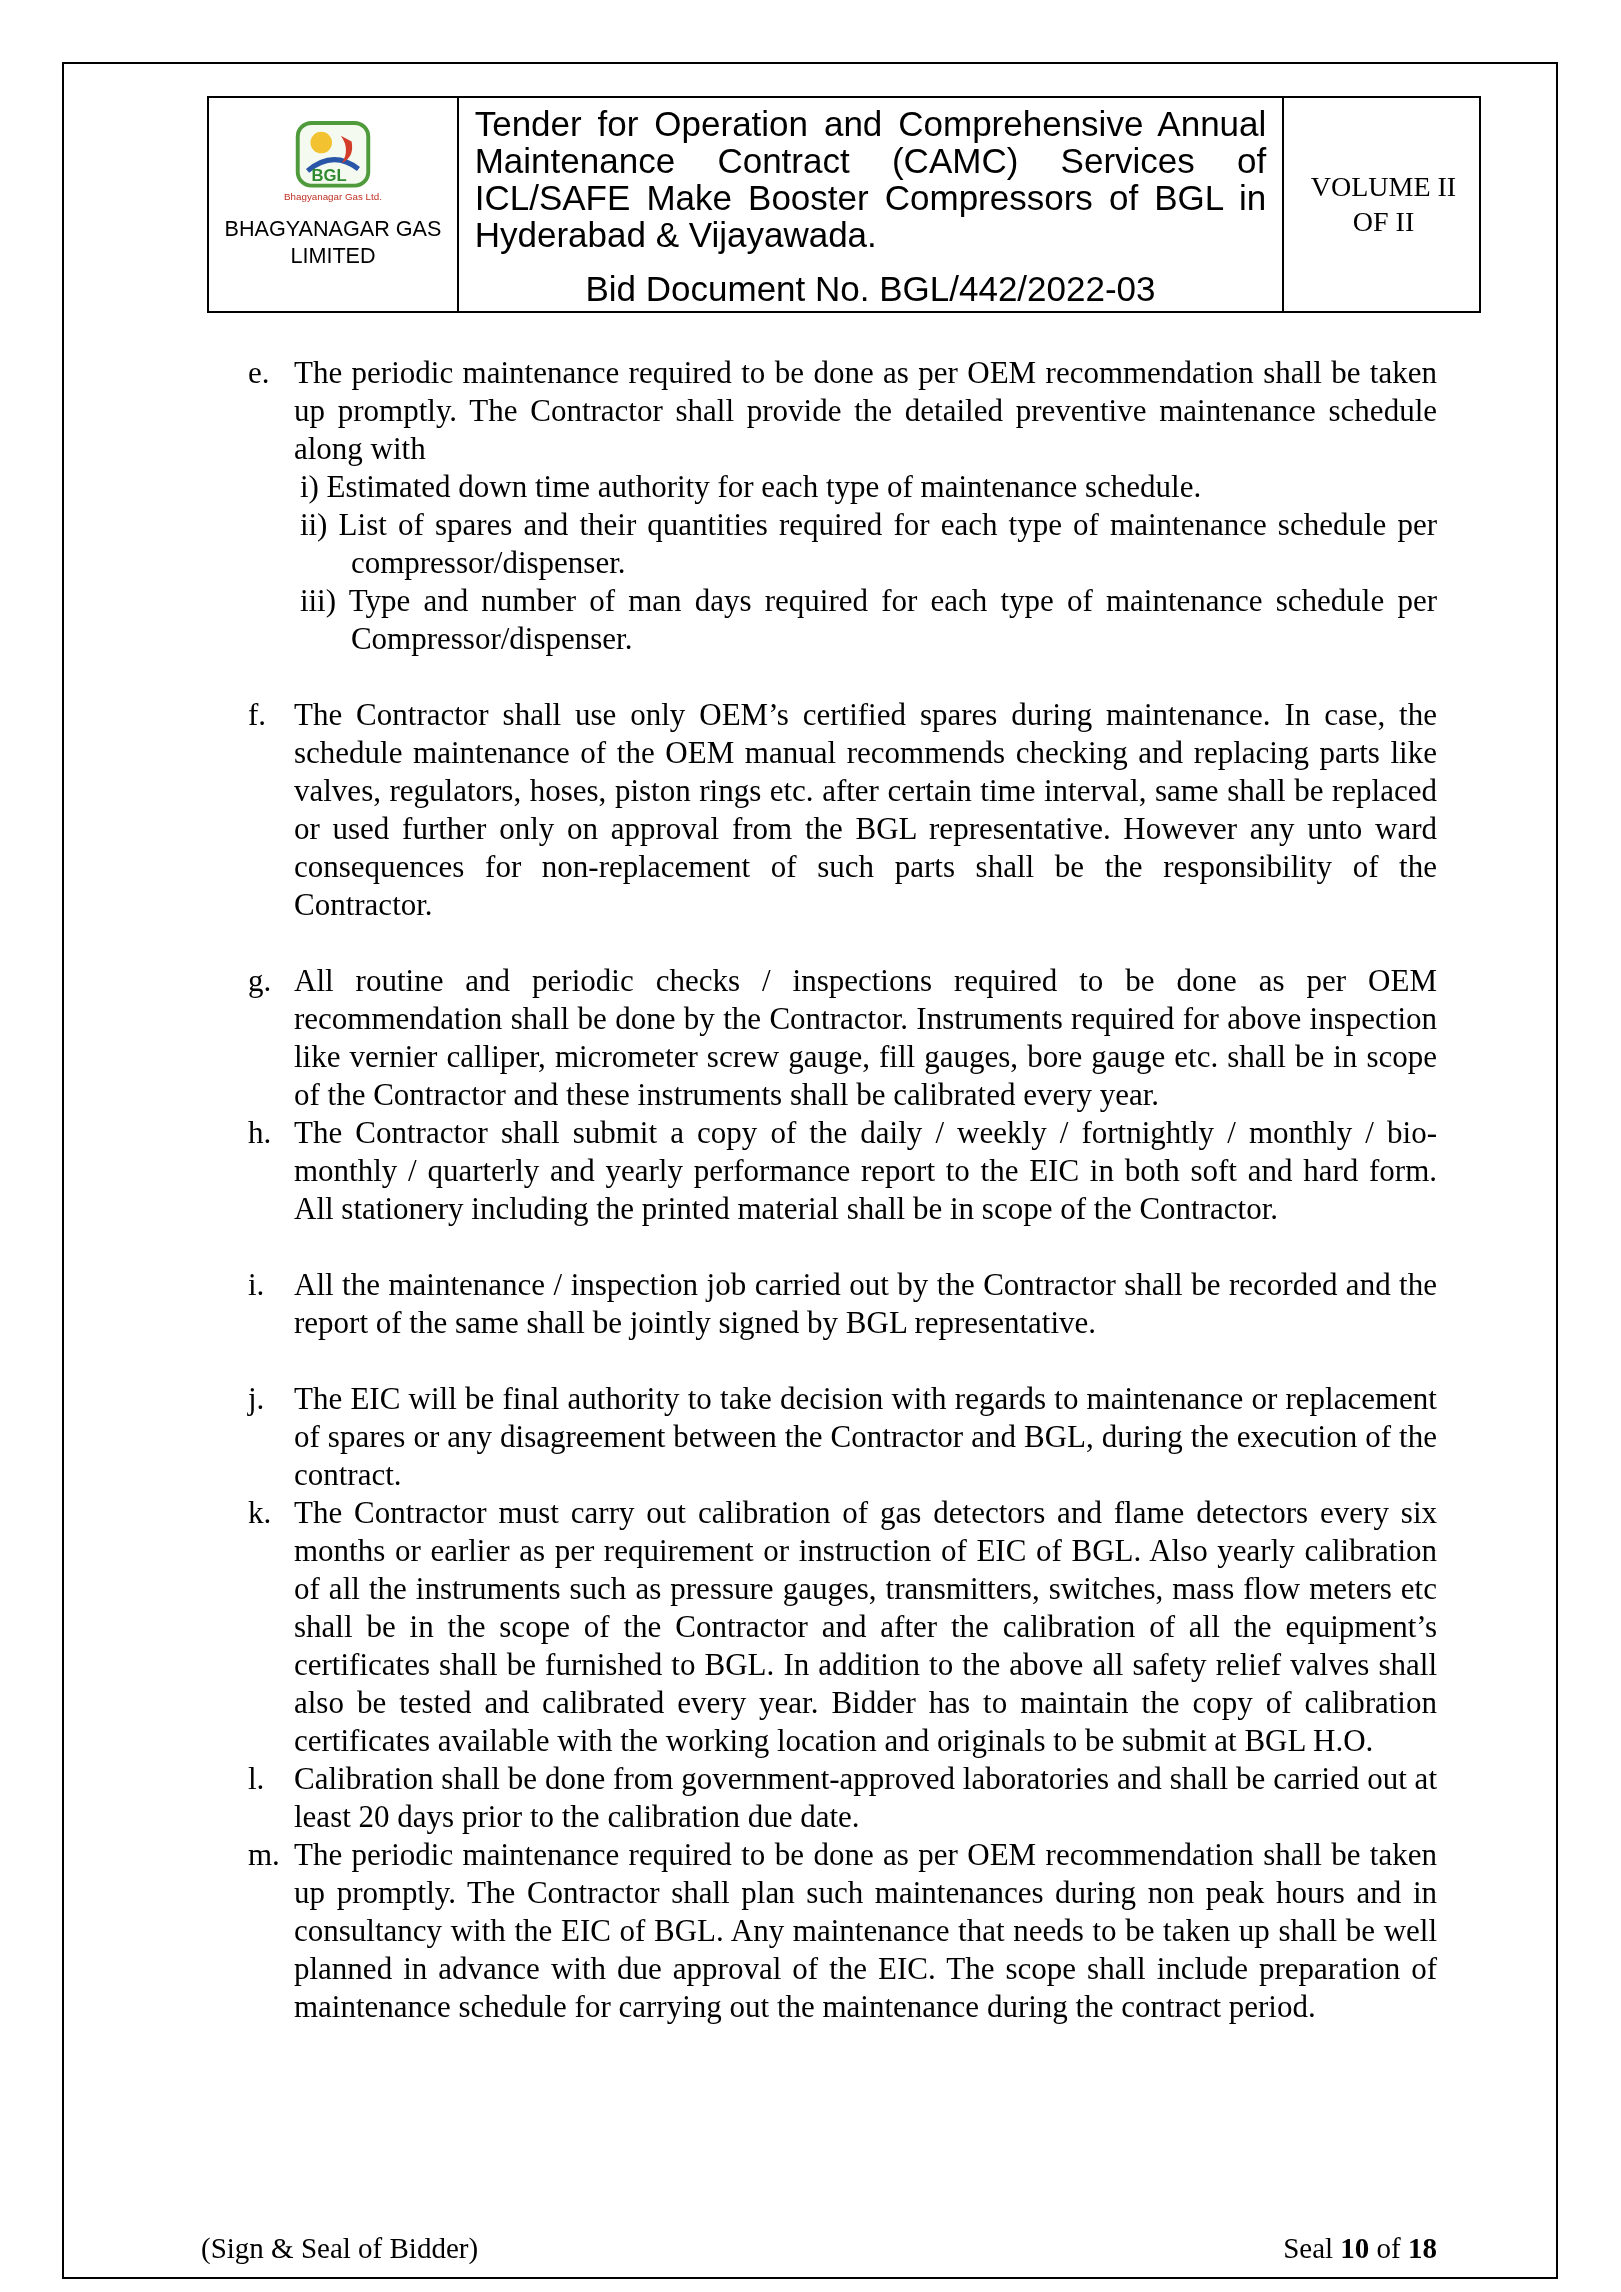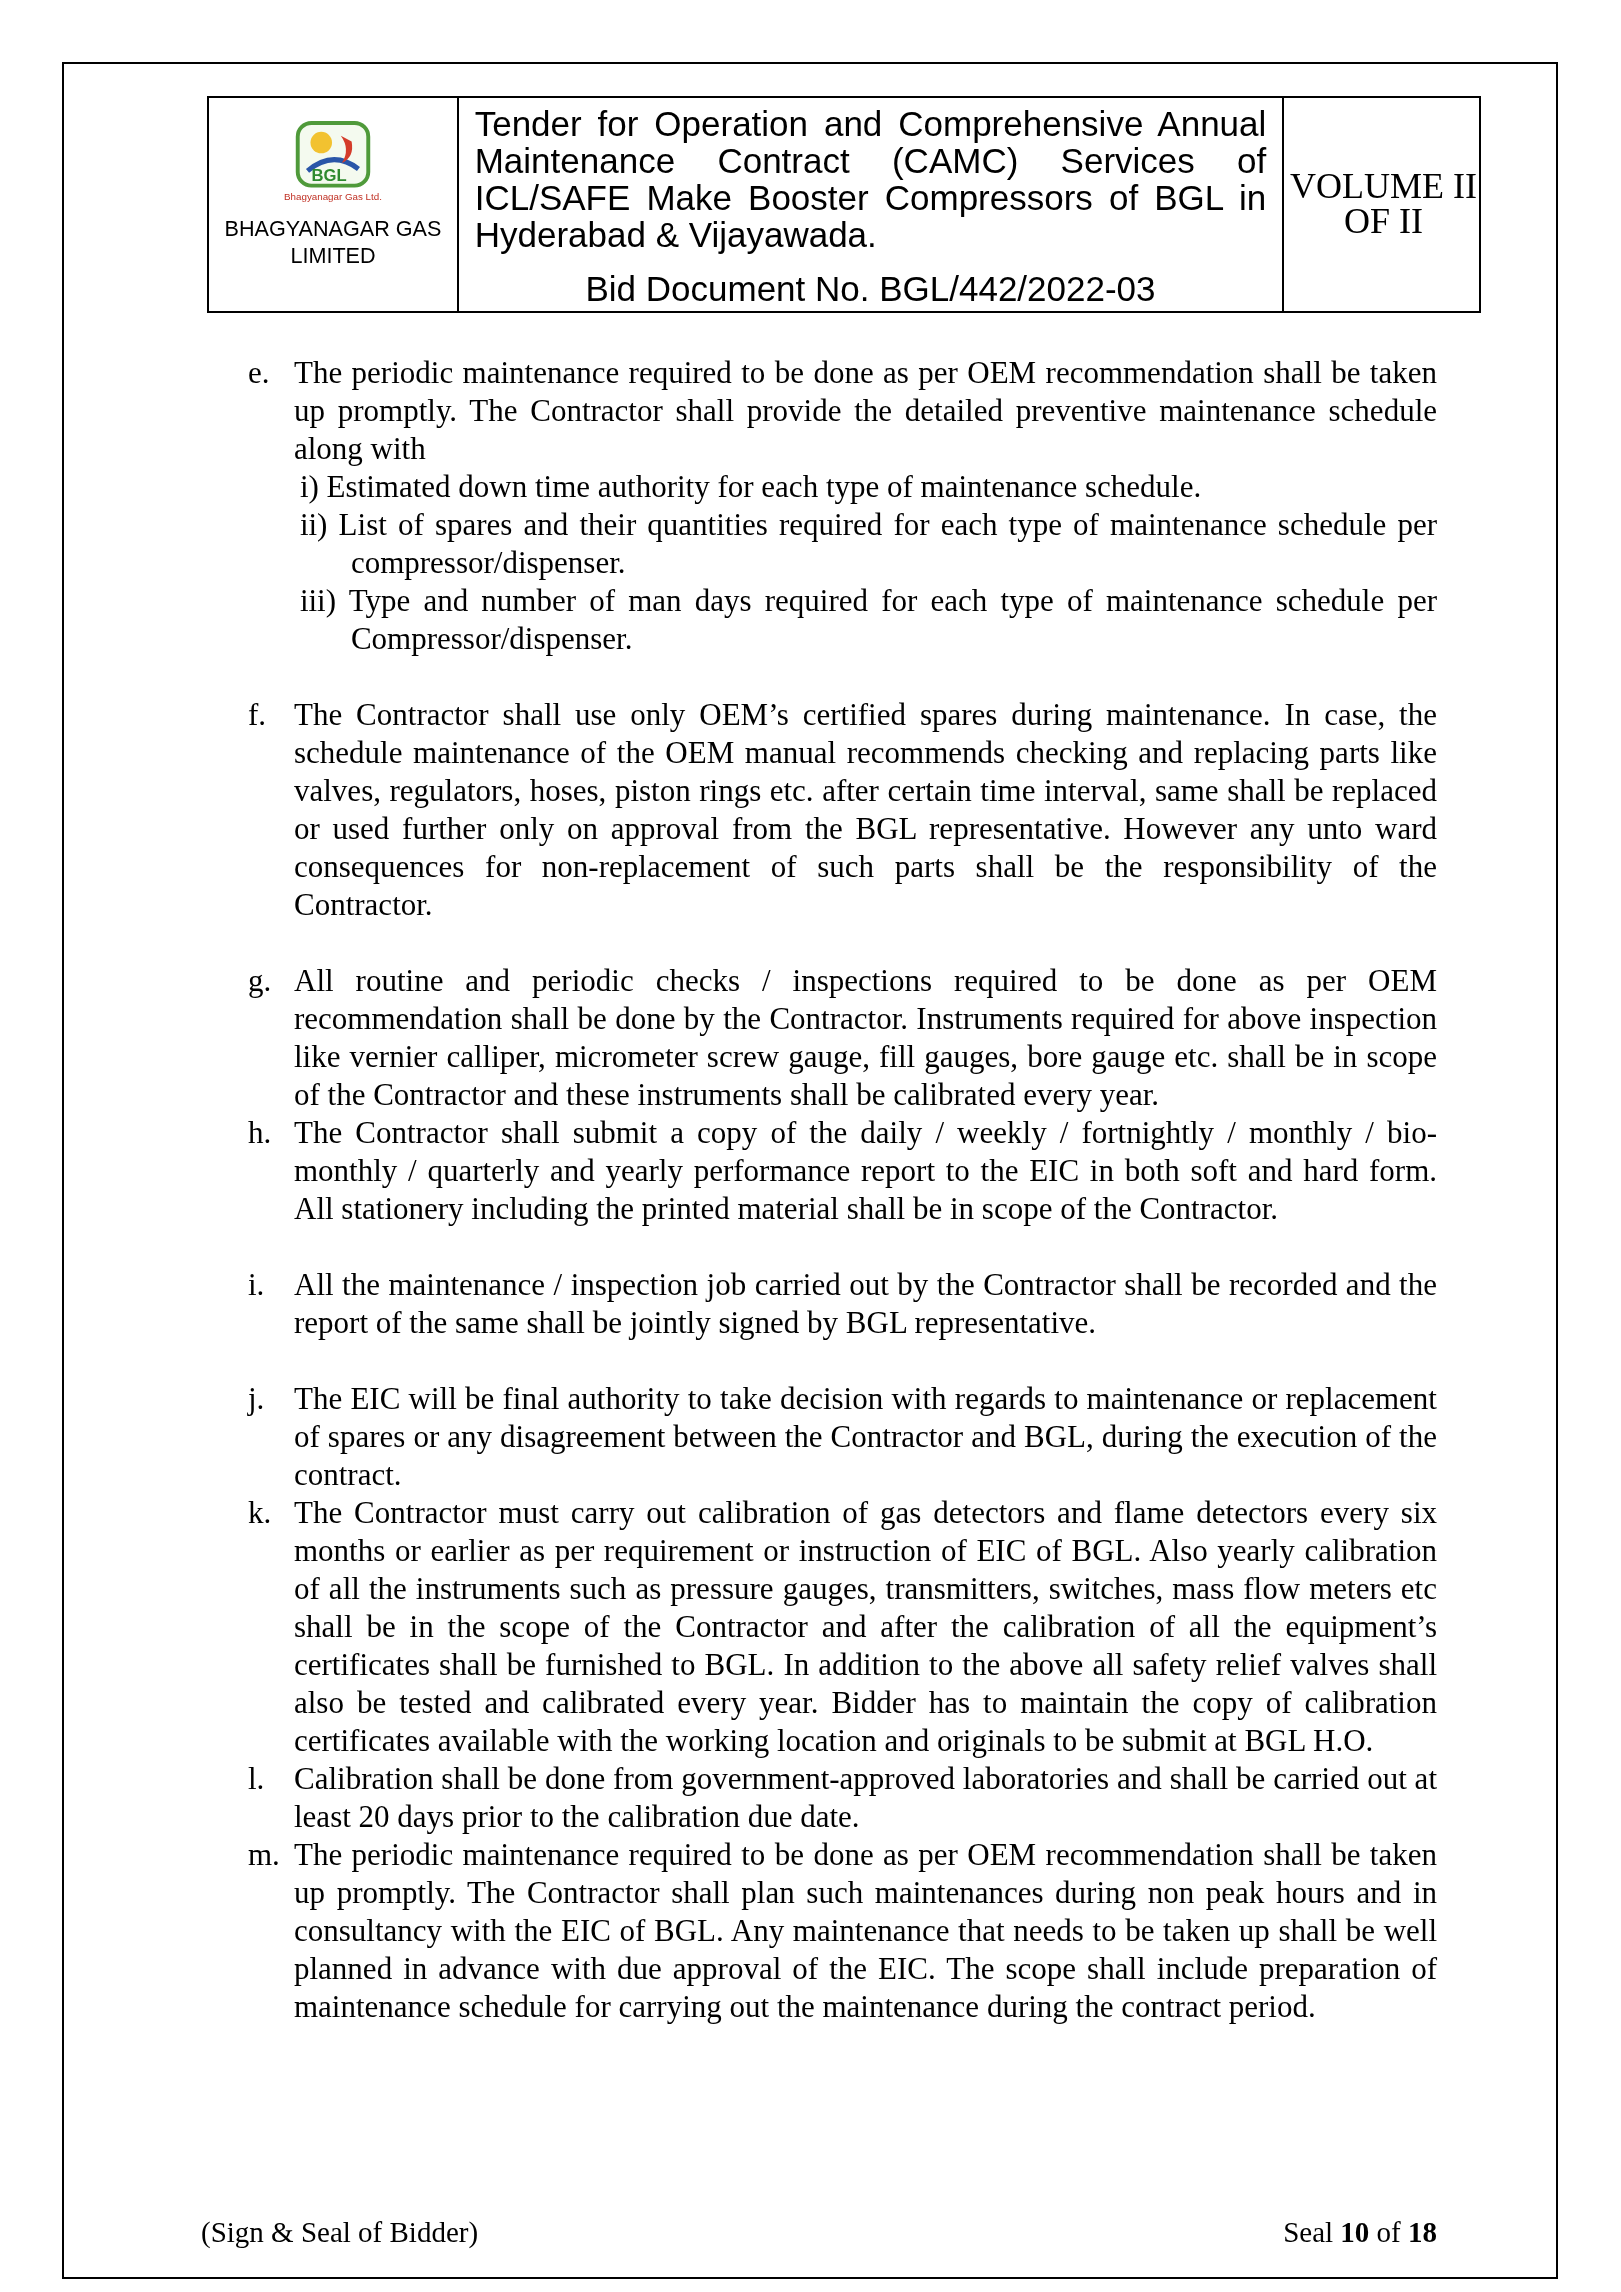--- a/index.html
+++ b/index.html
@@ -38,42 +38,42 @@
     border-right: 2px solid #000;
     padding: 6.9px 15.7px 3.9px 15.7px;
     font-family: "Liberation Sans", sans-serif;
     font-size: 35px; line-height: 37px;
   }
   .tender-title { text-align: justify; }
   .bid-no { text-align: center; margin-top: 17px; }
   .cell-volume {
     display: flex; flex-direction: column; align-items: center; justify-content: center;
     font-family: "Liberation Serif", serif;
-    font-size: 36px; line-height: 35px; text-align: center;
+    font-size: 28px; line-height: 35px; text-align: center;
   }
   
   .doc-body {
     padding: 41px 119px 0 184px;
     font-size: 31px; line-height: 38px;
   }
   .li { display: flex; }
   .li.gap { margin-top: 38px; }
   .li-label { flex: 0 0 46px; }
   .li-content { flex: 1; min-width: 0; }
   .li-text { text-align: justify; }
   .subli {
     margin-left: 5.9px;
     padding-left: 51px;
     text-indent: -51px;
     text-align: justify;
   }
   .subli span { text-indent: 0; }
   
   .footer {
-    position: absolute; left: 137px; right: 119px; bottom: 27px;
+    position: absolute; left: 137px; right: 119px; bottom: 11px;
     display: flex; justify-content: space-between; align-items: baseline;
     font-size: 29px; line-height: 35px;
   }
   .footer b { font-weight: bold; }
   svg text { font-family: "Liberation Sans", sans-serif; }
 </style>
 </head>
 <body>
 
 <div class="sheet">

